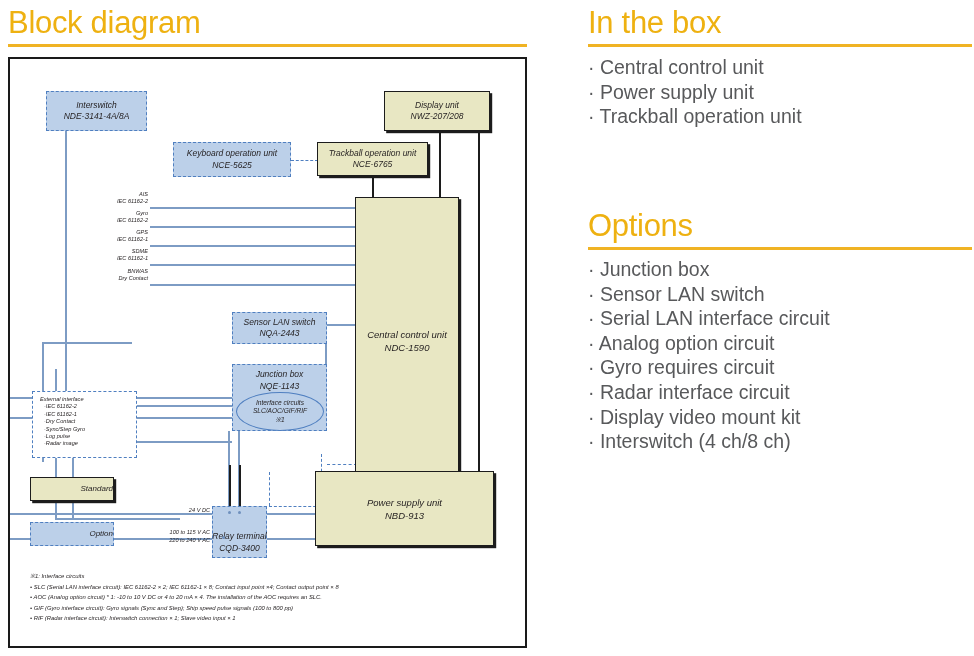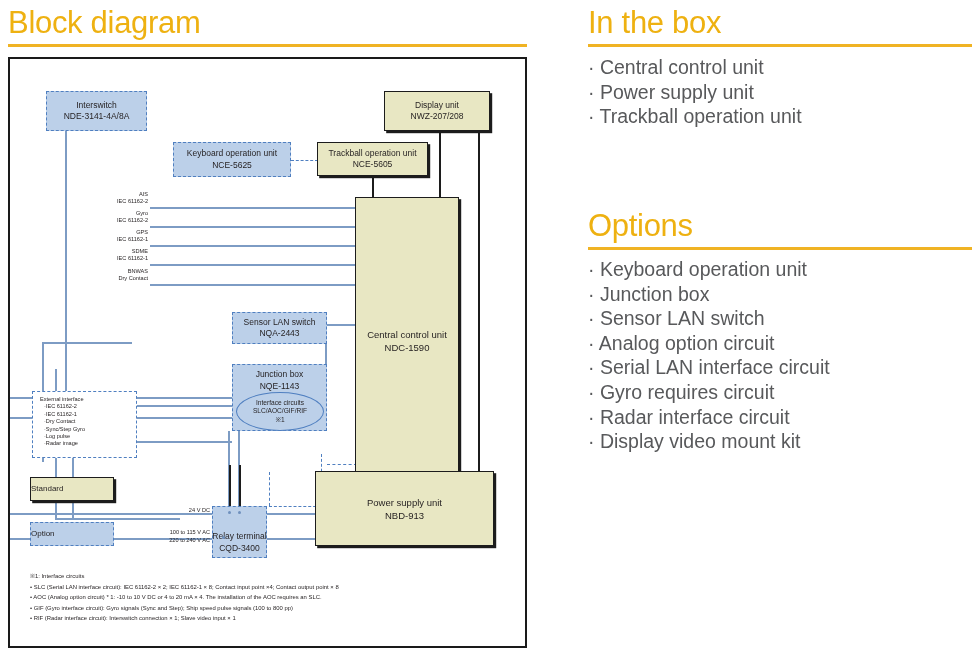--- a/index.html
+++ b/index.html
@@ -32,20 +32,21 @@
   }
   .blist .li .bullet { color:#58595b; }
 
   
   #diagram {
     position:absolute;
     left:8px; top:57px;
     width:519px; height:591px;
     border:2px solid #1a1a1a;
     background:#ffffff;
+    font-style:italic;
   }
 
   
   .box {
     position:absolute;
     display:flex; flex-direction:column;
     align-items:center; justify-content:center;
     text-align:center;
     font-size:8.5px;
     line-height:11.5px;
@@ -117,21 +118,21 @@
     position:absolute;
     font-size:5.4px;
     color:#231f20;
     white-space:nowrap;
   }
 
   
   .legend {
     position:absolute;
     width:84px; height:24px;
-    display:flex; align-items:flex-start; justify-content:center;
+    display:flex; align-items:flex-end; justify-content:center;
     font-size:8px; color:#231f20;
   }
 
   
   .notes { position:absolute; left:28px; top:573px; width:470px; }
   .notes .nt {
     font-size:5.9px;
     line-height:10.6px;
     color:#231f20;
     white-space:nowrap;
@@ -154,35 +155,35 @@
     <span>Power supply unit</span></div>
   <div class="li"><span class="bullet">·</span>
     <span>Trackball operation unit</span></div>
 </div>
 
 <div class="h1" style="left:588px; top:208px;">Options</div>
 <div class="hrule" style="left:588px; top:247px; width:384px; height:3px;"></div>
 
 <div class="blist" style="left:588px; top:257px;">
   <div class="li"><span class="bullet">·</span>
-    <span>Keyboard operation unit</span></div>
-  <div class="li"><span class="bullet">·</span>
     <span>Junction box</span></div>
   <div class="li"><span class="bullet">·</span>
     <span>Sensor LAN switch</span></div>
   <div class="li"><span class="bullet">·</span>
+    <span>Serial LAN interface circuit</span></div>
+  <div class="li"><span class="bullet">·</span>
     <span>Analog option circuit</span></div>
   <div class="li"><span class="bullet">·</span>
-    <span>Serial LAN interface circuit</span></div>
-  <div class="li"><span class="bullet">·</span>
     <span>Gyro requires circuit</span></div>
   <div class="li"><span class="bullet">·</span>
     <span>Radar interface circuit</span></div>
   <div class="li"><span class="bullet">·</span>
     <span>Display video mount kit</span></div>
+  <div class="li"><span class="bullet">·</span>
+    <span>Interswitch (4 ch/8 ch)</span></div>
 </div>
 
 <div id="diagram">
 
   <div class="bl" style="left:55px; top:72px; width:1.6px; height:275px;"></div>
   <div class="bl" style="left:55px; top:346px; width:167px; height:1.6px;"></div>
 
   <div class="bl" style="left:140px; top:148px; width:205px; height:1.5px;"></div>
   <div class="bl" style="left:140px; top:167px; width:205px; height:1.5px;"></div>
   <div class="bl" style="left:140px; top:186px; width:205px; height:1.5px;"></div>
@@ -283,21 +284,21 @@
     <span class="l2">NWZ-207/208</span>
   </div>
 
   <div class="box opt" style="left:163px; top:83px; width:118px; height:35px;">
     <span class="l1">Keyboard operation unit</span>
     <span class="l2">NCE-5625</span>
   </div>
 
   <div class="box std" style="left:307px; top:83px; width:111px; height:34px;">
     <span class="l1">Trackball operation unit</span>
-    <span class="l2">NCE-5605</span>
+    <span class="l2">NCE-6765</span>
   </div>
 
   <div class="box std big" style="left:345px; top:138px; width:104px; height:287px;">
     <span class="l1">Central control unit</span>
     <span class="l2">NDC-1590</span>
   </div>
 
   <div class="box opt" style="left:222px; top:253px; width:95px; height:32px;">
     <span class="l1">Sensor LAN switch</span>
     <span class="l2">NQA-2443</span>

